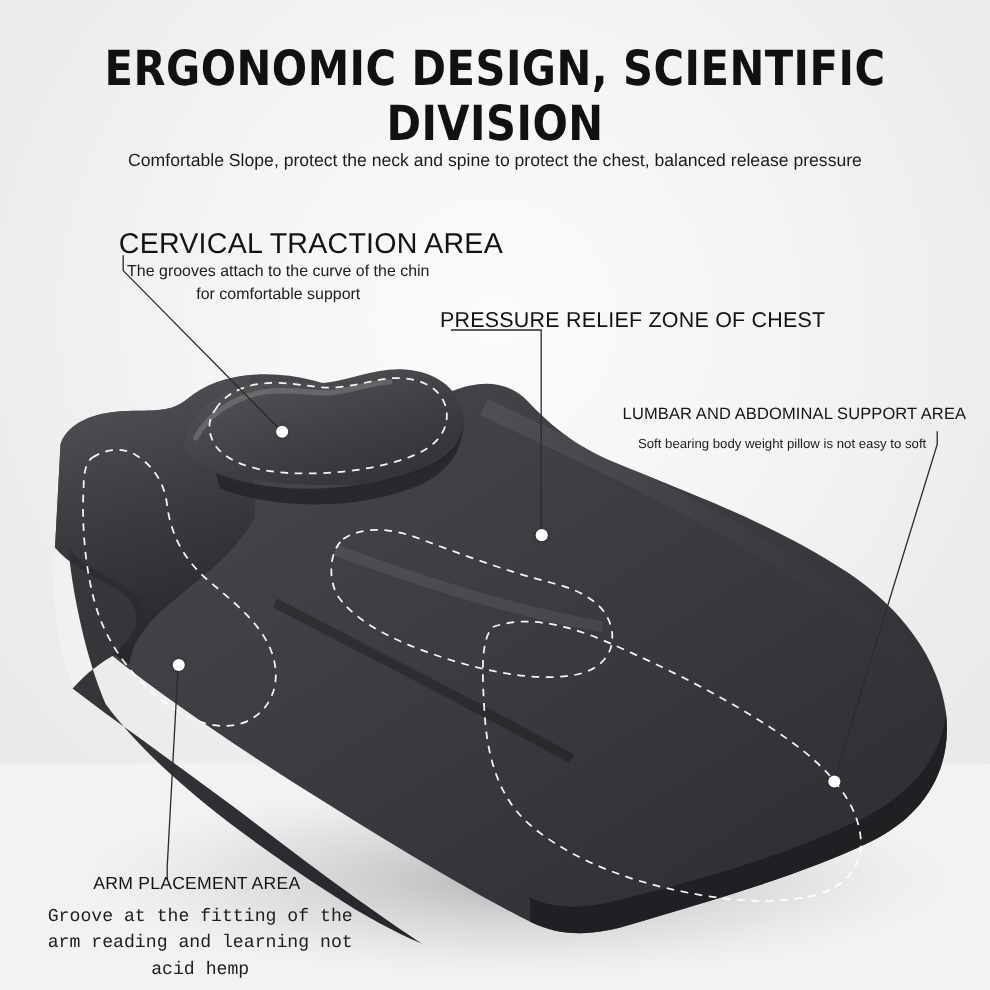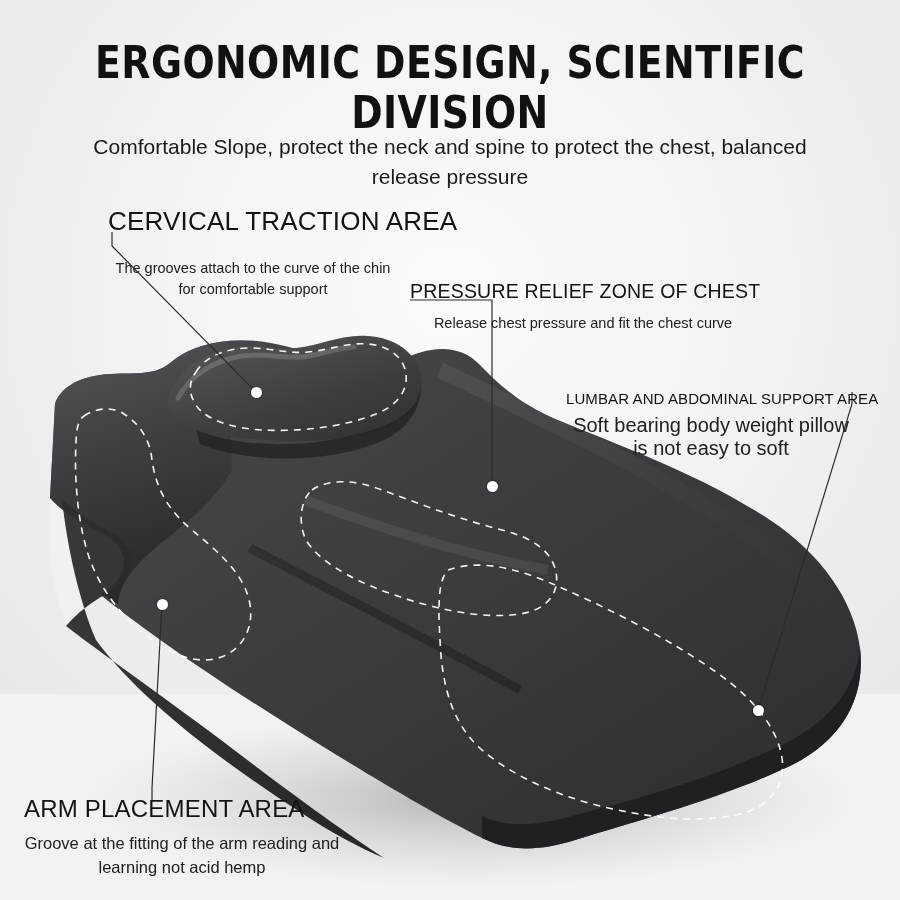--- a/index.html
+++ b/index.html
@@ -26,54 +26,54 @@
     line-height: 50px;
     letter-spacing: 0.5px;
     color: #111;
     transform: scaleX(0.86);
     transform-origin: 50% 50%;
   }
   .subtitle {
     position: absolute;
     top: 132px; left: 90px; width: 720px;
     text-align: center;
-    font-size: 21px;
+    font-size: 16px;
     line-height: 30px;
     color: #1b1b1b;
   }
 
   
   .callout { position: absolute; }
   .callout .c-title {
     font-size: 19px;
     color: #131313;
     white-space: nowrap;
     letter-spacing: 0.2px;
   }
   .callout .c-desc {
     font-size: 14.5px;
     line-height: 21px;
     color: #202020;
   }
 
   #callout-cervical { top: 206px; left: 108px; width: 300px; }
   #callout-cervical .c-title { font-size: 26px; }
-  #callout-cervical .c-desc { margin-top: 21px; text-align: center; width: 290px; }
-
-  #callout-chest { top: 280px; left: 410px; width: 350px; }
+  #callout-cervical .c-desc { margin-top: 0; text-align: center; width: 290px; }
+
+  #callout-chest { top: 280px; left: 400px; width: 350px; }
   #callout-chest .c-title { font-size: 19.5px; }
   #callout-chest .c-desc { margin-top: 10px; text-align: center; width: 346px; }
 
-  #callout-lumbar { top: 390px; left: 566px; width: 300px; }
+  #callout-lumbar { top: 368px; left: 566px; width: 300px; }
   #callout-lumbar .c-title { font-size: 15px; letter-spacing: 0.1px; }
-  #callout-lumbar .c-desc { margin-top: 7px; text-align: center; width: 290px; font-size: 20px; line-height: 23px; }
+  #callout-lumbar .c-desc { margin-top: 7px; text-align: center; width: 290px; font-size: 12px; line-height: 23px; }
 
   #callout-arm { top: 795px; left: 24px; width: 320px; }
-  #callout-arm .c-title { font-size: 24px; text-align: left; width: 310px; }
-  #callout-arm .c-desc { margin-top: 8px; text-align: center; width: 316px; font-size: 16.5px; line-height: 24px; }
+  #callout-arm .c-title { font-size: 16px; text-align: center; width: 310px; }
+  #callout-arm .c-desc { margin-top: 8px; text-align: center; width: 316px; font-size: 16.5px; line-height: 24px; font-family: Liberation Mono, monospace; }
 
   
   #overlay { position: absolute; inset: 0; }
 
   
   .dot {
     position: absolute;
     width: 11px; height: 11px;
     border-radius: 50%;
     background: #ffffff;
@@ -256,21 +256,20 @@
   <div class="title">ERGONOMIC DESIGN, SCIENTIFIC DIVISION</div>
   <div class="subtitle">Comfortable Slope, protect the neck and spine to protect the chest, balanced release pressure</div>
 
   <div class="callout" id="callout-cervical">
     <div class="c-title">CERVICAL TRACTION AREA</div>
     <div class="c-desc">The grooves attach to the curve of the chin for comfortable support</div>
   </div>
 
   <div class="callout" id="callout-chest">
     <div class="c-title">PRESSURE RELIEF ZONE OF CHEST</div>
-    <div class="c-desc">Release chest pressure and fit the chest curve</div>
   </div>
 
   <div class="callout" id="callout-lumbar">
     <div class="c-title">LUMBAR AND ABDOMINAL SUPPORT AREA</div>
     <div class="c-desc">Soft bearing body weight pillow is not easy to soft</div>
   </div>
 
   <div class="callout" id="callout-arm">
     <div class="c-title">ARM PLACEMENT AREA</div>
     <div class="c-desc">Groove at the fitting of the arm reading and learning not acid hemp</div>

